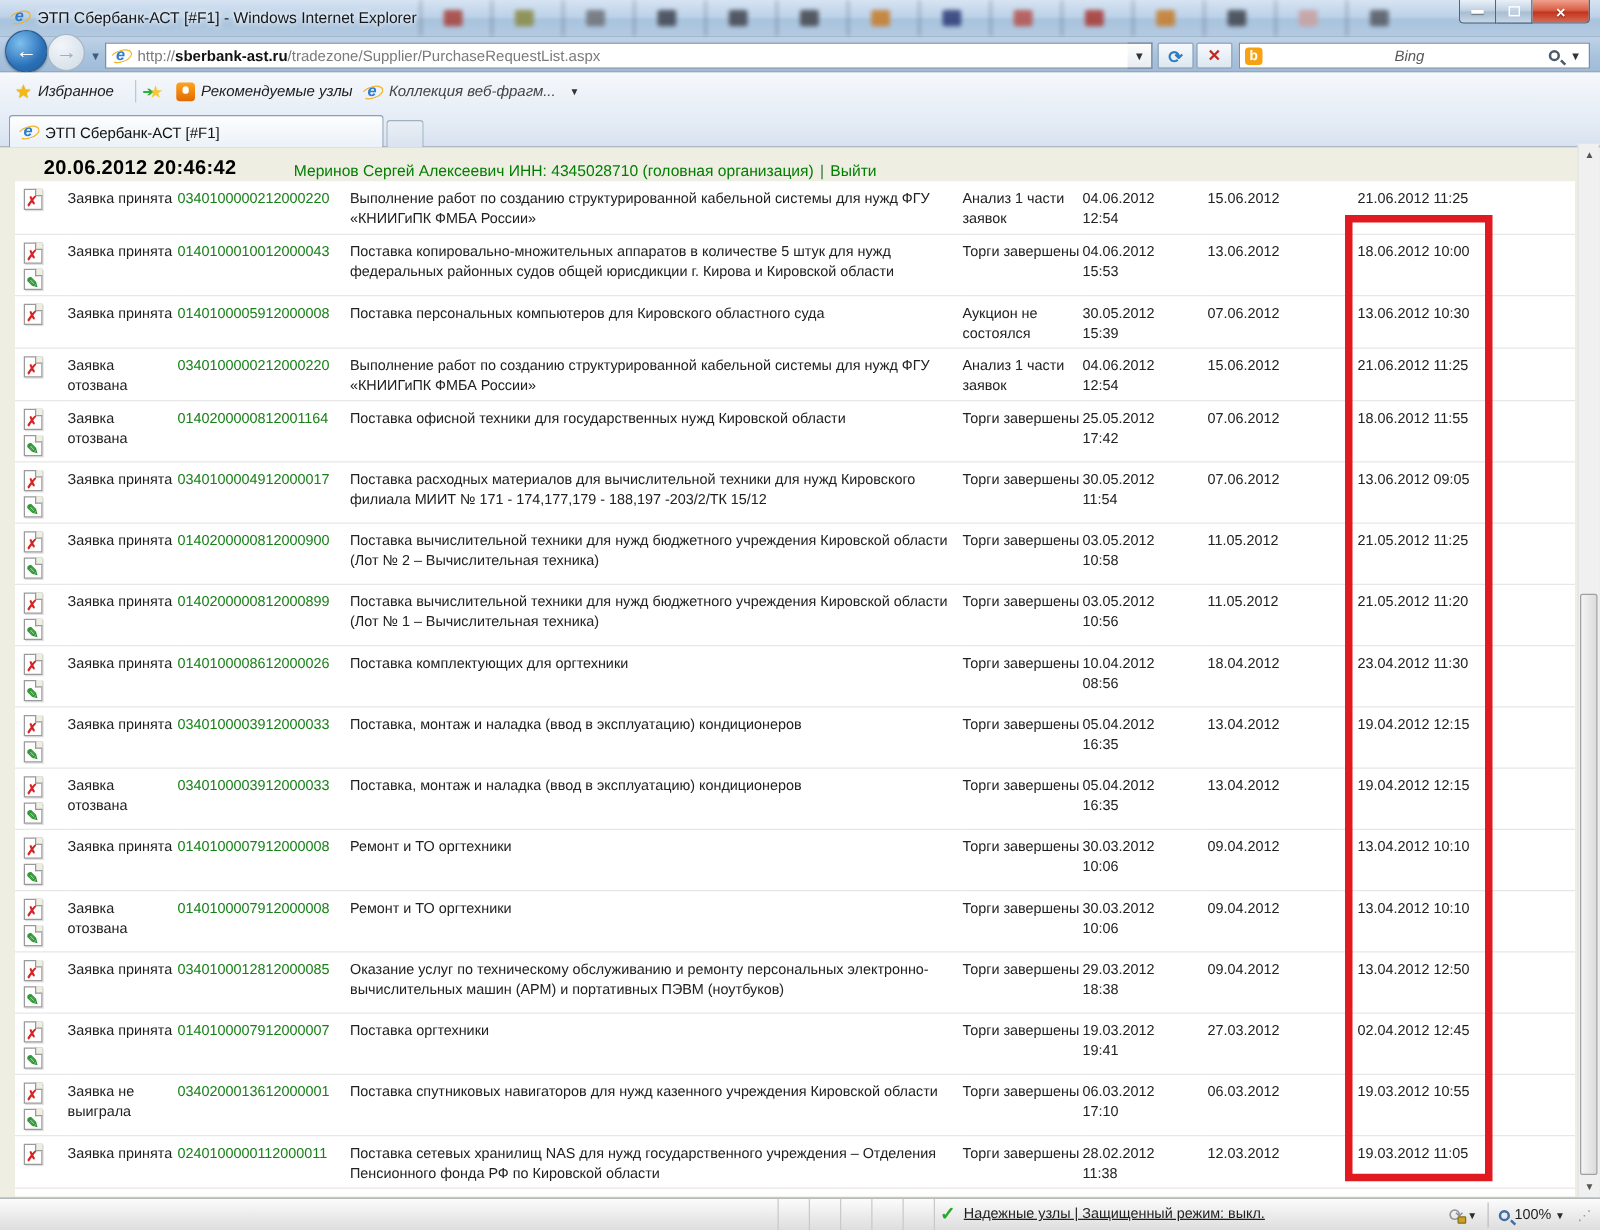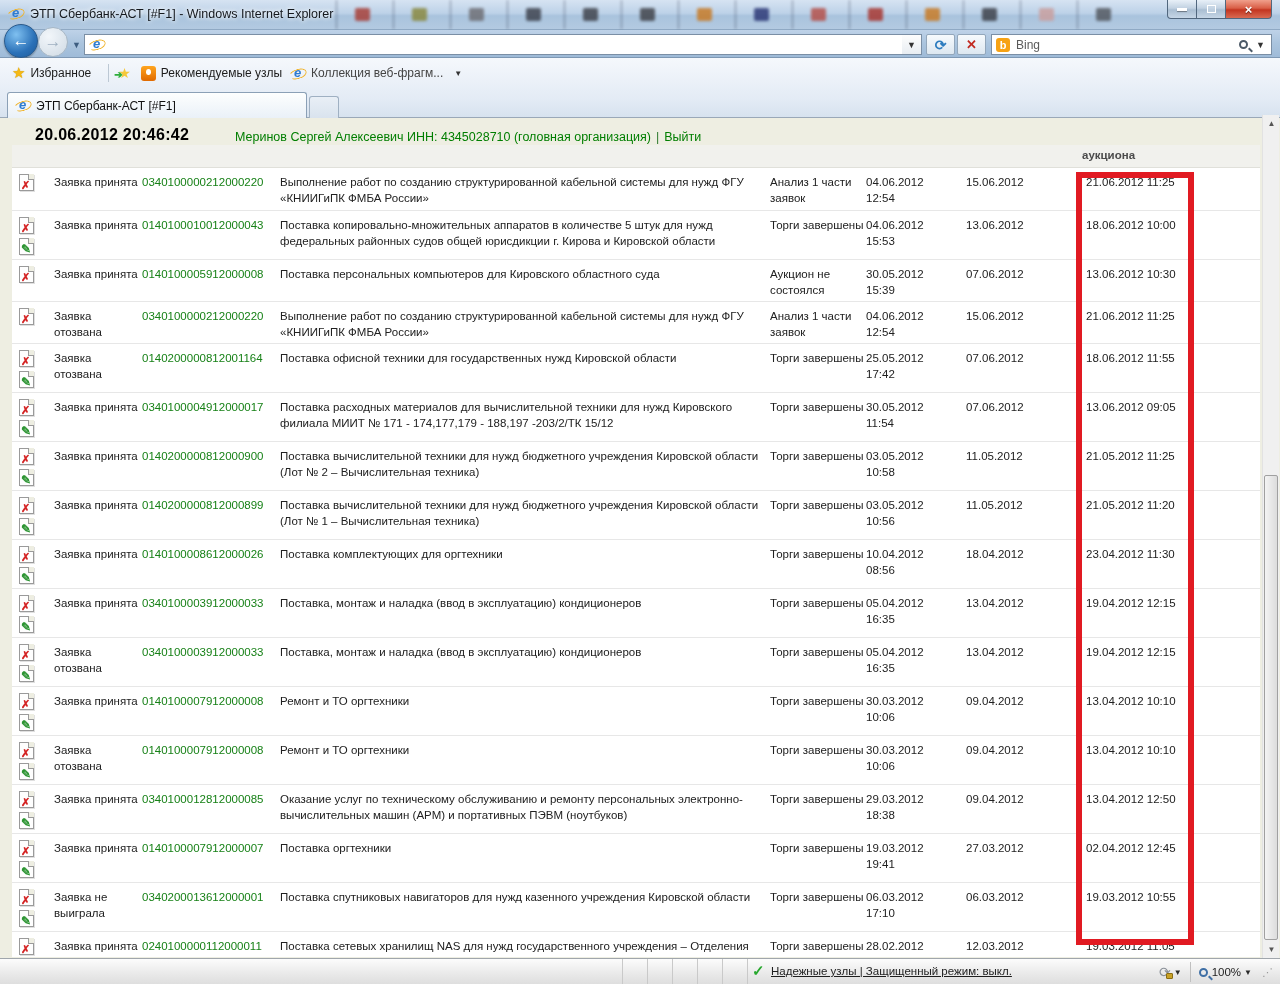--- a/index.html
+++ b/index.html
@@ -45,37 +45,37 @@
   .url-dd { position:absolute; left:902px; top:4px; width:20px; height:21px; border:1px solid #7b8fa5; border-left:none;
     background:linear-gradient(#fdfdfd,#e8edf2); color:#333; font-size:9px; text-align:center; line-height:21px; }
   .btn-glass { position:absolute; top:4px; height:21px; width:29px; border:1px solid #93a7bb; border-radius:2px;
     background:linear-gradient(#f6fafd,#dde7f0); text-align:center; line-height:20px; }
   .refresh { left:926px; color:#2d7cbf; font-size:14px; font-weight:bold; }
   .stop { left:957px; color:#c22a21; font-size:13px; font-weight:bold; }
   .searchbox { position:absolute; left:991px; top:4px; width:281px; height:21px; background:#fff; border:1px solid #7b8fa5;
     display:flex; align-items:center; }
   .bing-logo { width:14px; height:14px; margin:0 6px 0 4px; background:#f7a213; border-radius:3px; color:#fff;
     font-weight:bold; font-size:11px; text-align:center; line-height:14px; }
-  .search-ph { font-size:12px; color:#5a5a5a; flex:1; }
+  .search-ph { font-size:12px; font-style:italic; color:#5a5a5a; flex:1;text-align:center; }
   .lens { position:relative; width:9px; height:9px; border:2px solid #4c central5a68; border:2px solid #4c5a68; border-radius:50%; margin-right:4px; }
   .lens::after { content:""; position:absolute; left:7px; top:7px; width:5px; height:2px; background:#4c5a68; transform:rotate(45deg); }
   .search-dd { font-size:9px; color:#333; margin:0 6px 0 4px; }
 
   
   .toolbars { position:absolute; top:58px; left:0; right:0; height:60px;
     background:linear-gradient(#f5f8fc,#e3ebf5 70%,#d7e2ef); border-bottom:1px solid #9aa8b8; }
   .favbar { position:absolute; top:0; left:0; right:0; height:30px; display:flex; align-items:center; font-size:12px; color:#1c1c1c; }
   .favbar .star { color:#f5b916; font-size:15px; text-shadow:0 0 1px #b58900; margin:0 5px 0 12px; }
   .fav-sep { width:1px; height:18px; background:#bcc8d4; margin:0 9px; }
   .addfav { position:relative; margin-right:10px; }
   .addfav .star2 { color:#f5c83a; font-size:14px; }
   .addfav .garr { position:absolute; left:-4px; bottom:1px; color:#2fae3b; font-size:10px; font-weight:bold; }
   .bulb { width:15px; height:15px; border-radius:3px; background:linear-gradient(#ffa51f,#e06a00); margin-right:5px; position:relative; }
   .bulb::after { content:""; position:absolute; left:5px; top:3px; width:5px; height:6px; background:#fff; border-radius:50% 50% 40% 40%; }
-  .favbar .lbl { margin-right:8px; }
+  .favbar .lbl { margin-right:8px;font-style:italic; }
   .favbar .muted { color:#444; }
   .dd9 { font-size:8px; color:#333; margin-left:3px; }
 
   .tabrow { position:absolute; top:30px; left:0; right:0; height:30px; }
   .tab { position:absolute; left:7px; bottom:0; width:300px; height:26px; background:linear-gradient(#fdfefe,#eaf1f8);
     border:1px solid #8ba0b6; border-bottom:none; border-radius:3px 3px 0 0; display:flex; align-items:center; font-size:12px; color:#111; }
   .tab .pgico { margin:0 6px 0 7px; }
   .tabstub { position:absolute; left:309px; bottom:0; width:30px; height:22px; background:linear-gradient(#e9eff6,#d9e3ee);
     border:1px solid #9fb0c2; border-bottom:none; border-radius:3px 3px 0 0; }
   .cmdbar { position:absolute; right:6px; top:32px; height:26px; display:flex; align-items:center; font-size:12px; color:#1b1b1b; }
@@ -219,20 +219,21 @@
       </span>
   </span>
 </div>
 
 <div class="navbar">
   <span class="navcircle back">←</span>
   <span class="navcircle fwd">→</span>
   <span class="nav-dd">▼</span>
   <span class="urlbox">
     <span class="pgico">e</span>
+    <span class="url"><span>http://</span><b>sberbank-ast.ru</b><span>/tradezone/Supplier/PurchaseRequestList.aspx</span></span>
   </span>
   <span class="url-dd">▼</span>
   <span class="btn-glass refresh">⟳</span>
   <span class="btn-glass stop">✕</span>
   <span class="searchbox">
     <span class="bing-logo">b</span>
     <span class="search-ph">Bing</span>
     <span class="lens"></span>
     <span class="search-dd">▼</span>
   </span>
@@ -283,23 +284,20 @@
   </div>
 </div>
 
 <div class="page">
   <span class="pg-datetime">20.06.2012  20:46:42</span>
   <span class="pg-user">
     <a>Меринов Сергей Алексеевич ИНН: 4345028710 (головная организация)</a><span class="sep">|</span><a>Выйти</a>
   </span>
 
   <div class="panel">
-    <div class="panel-hdr">
-      <span class="colname">аукциона</span>
-    </div>
     <table class="req">
       <colgroup>
           <col class="c1">
           <col class="c2">
           <col class="c3">
           <col class="c4">
           <col class="c5">
           <col class="c6">
           <col class="c7">
           <col class="c8">

